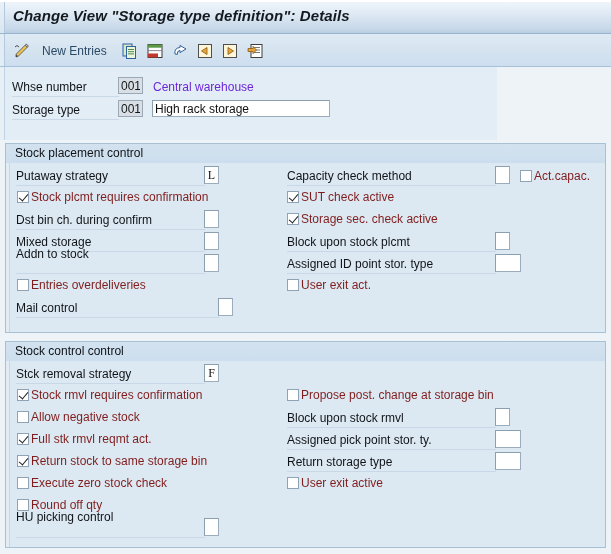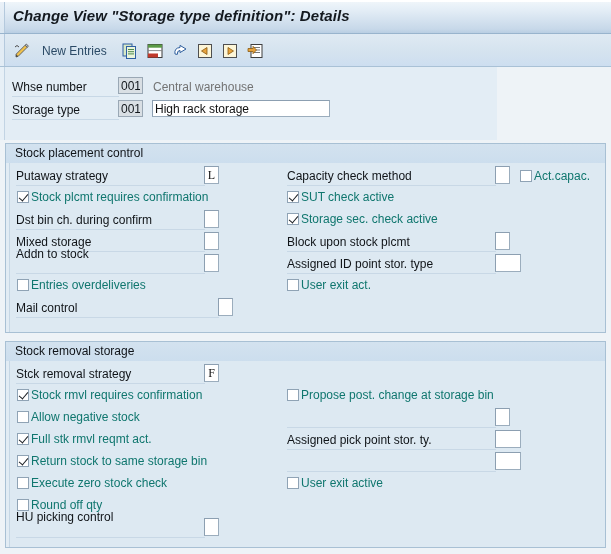--- a/index.html
+++ b/index.html
@@ -160,21 +160,21 @@
     color: #12171c;
   }
   .inp.mono1 {
     font-family: "Liberation Serif", serif;
     text-align: center;
     font-size: 12px;
   }
   .static-text {
     position: absolute;
     font-size: 12px;
-    color: #737373;
+    color: #6d28d9;
     white-space: nowrap;
     line-height: 15px;
   }
 
   
   .cb {
     position: absolute;
     width: 12px;
     height: 12px;
     box-sizing: border-box;
@@ -188,21 +188,21 @@
     top: 0px;
     width: 4px;
     height: 8px;
     border: solid #1b1f24;
     border-width: 0 1.6px 1.6px 0;
     transform: rotate(40deg);
   }
   .cb-label {
     position: absolute;
     font-size: 12px;
-    color: #0f766e;
+    color: #7f1d1d;
     white-space: nowrap;
     line-height: 15px;
   }
 
   
   .group {
     position: absolute;
     box-sizing: border-box;
     background: #dfeaf3;
     border: 1px solid #a8c0d4;
@@ -405,21 +405,21 @@
       <div class="rule" style="left:281px; top:110px; width:209px;"></div>
       <input class="inp" style="left: 489px; top: 91px; width: 26px; height: 18px;" value="">
 
       <div class="cb" style="left:281px; top:116px;"></div>
       <div class="cb-label" style="left:295px; top:115px;">User exit act.</div>
     </div>
   </div>
 
   <div class="group" style="left:5px; top:341px; width:601px; height:207px;">
     <div class="gp-head">
-      <div class="gp-title">Stock removal storage</div>
+      <div class="gp-title">Stock control control</div>
     </div>
     <div class="gp-body">
       <div class="inner-edge"></div>
 
       <div class="row-label" style="left:10px; top:6px;">Stck removal strategy</div>
       <div class="rule" style="left:10px; top:22px; width:189px;"></div>
       <input class="inp mono1" style="left: 198px; top: 3px; width: 15px; height: 18px;" value="F">
 
       <div class="cb checked" style="left:11px; top:28px;"></div>
       <div class="cb-label" style="left:25px; top:27px;">Stock rmvl requires confirmation</div>
@@ -439,27 +439,29 @@
       <div class="cb" style="left:11px; top:138px;"></div>
       <div class="cb-label" style="left:25px; top:137px;">Round off qty</div>
 
       <div class="row-label" style="left:10px; top:149px;">HU picking control</div>
       <div class="rule" style="left:10px; top:176px; width:189px;"></div>
       <input class="inp" style="left: 198px; top: 157px; width: 15px; height: 18px;" value="">
 
       <div class="cb" style="left:281px; top:28px;"></div>
       <div class="cb-label" style="left:295px; top:27px;">Propose post. change at storage bin</div>
 
+      <div class="row-label" style="left:281px; top:50px;">Block upon stock rmvl</div>
       <div class="rule" style="left:281px; top:66px; width:209px;"></div>
       <input class="inp" style="left: 489px; top: 47px; width: 15px; height: 18px;" value="">
 
       <div class="row-label" style="left:281px; top:72px;">Assigned pick point stor. ty.</div>
       <div class="rule" style="left:281px; top:88px; width:209px;"></div>
       <input class="inp" style="left: 489px; top: 69px; width: 26px; height: 18px;" value="">
 
+      <div class="row-label" style="left:281px; top:94px;">Return storage type</div>
       <div class="rule" style="left:281px; top:110px; width:209px;"></div>
       <input class="inp" style="left: 489px; top: 91px; width: 26px; height: 18px;" value="">
 
       <div class="cb" style="left:281px; top:116px;"></div>
       <div class="cb-label" style="left:295px; top:115px;">User exit active</div>
     </div>
   </div>
 
 </div>
 

